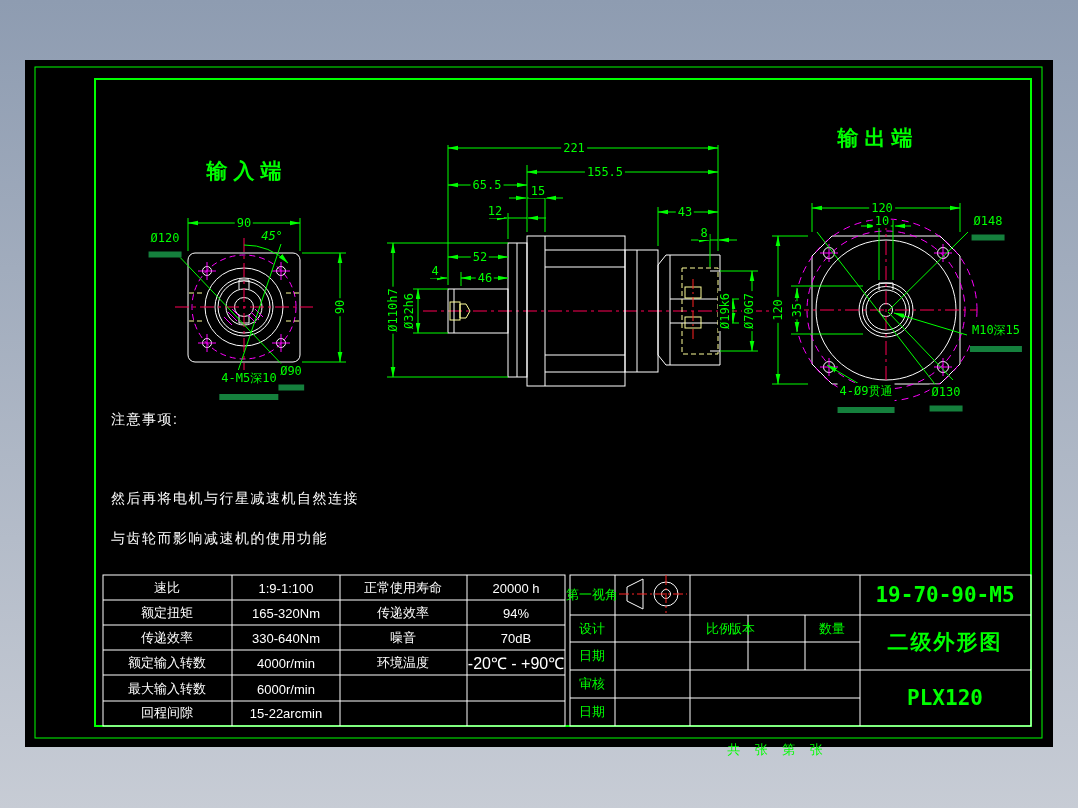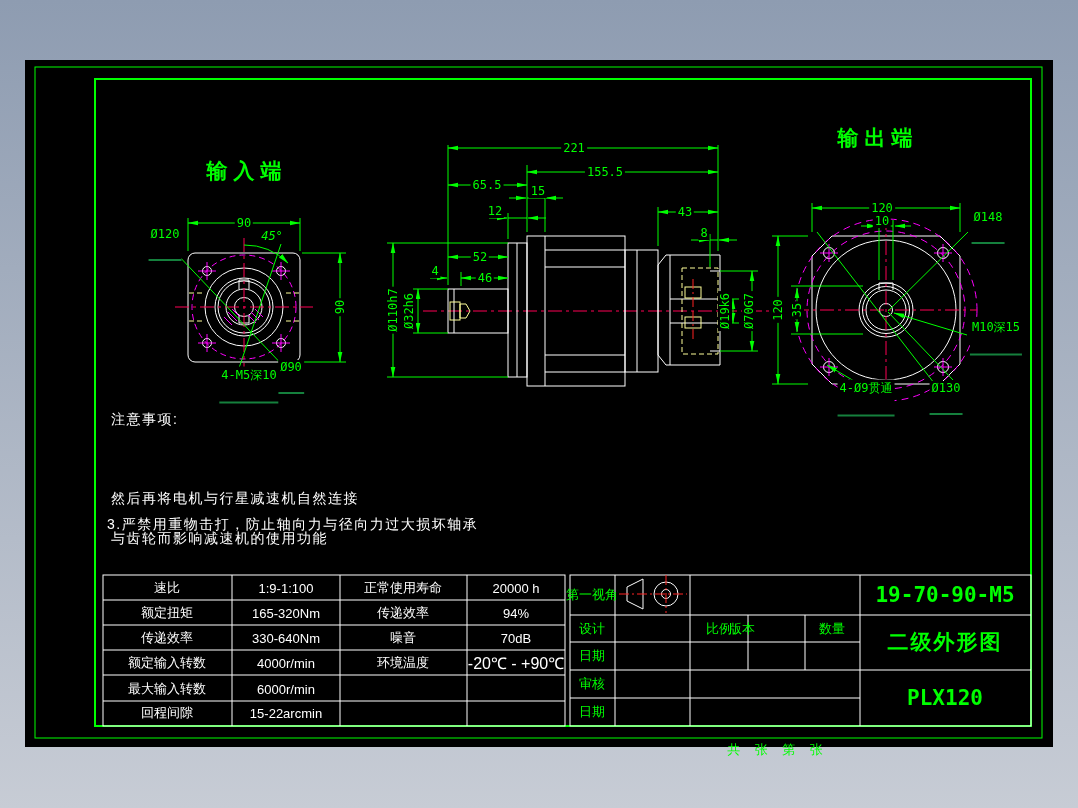--- a/index.html
+++ b/index.html
@@ -5,21 +5,21 @@
   html,body{margin:0;padding:0}
   body{width:1078px;height:808px;font-family:"Liberation Sans",sans-serif;
        background:linear-gradient(#8e9cb1,#c7ccd5);overflow:hidden}
   #stage{position:relative;width:1078px;height:808px}
   #canvas{position:absolute;left:25px;top:60px;width:1028px;height:687px;background:#000}
   #cad{position:absolute;left:0;top:0}
   .dim{position:absolute;transform:translate(-50%,-50%);font:12px "DejaVu Sans Mono",monospace;
        color:#00ff00;background:#000;padding:0 2px;white-space:nowrap;z-index:3}
   .dimv{position:absolute;transform:translate(-50%,-50%) rotate(-90deg);
         font:12px "DejaVu Sans Mono",monospace;color:#00ff00;background:#000;padding:0 2px;white-space:nowrap;z-index:3}
-  .lu{border-bottom:2px solid #15803d;padding-bottom:18px}
+  .lu{border-bottom:6px solid #15803d;padding-bottom:7px}
   .vt{position:absolute;transform:translate(-50%,-50%);font:bold 21px "Liberation Sans",sans-serif;
       color:#00ff00;letter-spacing:6px;white-space:nowrap;z-index:3}
   .nt{position:absolute;font:14px "Liberation Sans",sans-serif;color:#ffffff;
       letter-spacing:1.5px;white-space:nowrap;z-index:3}
   .sc{position:absolute;transform:translate(-50%,-50%);font:13px "Liberation Sans",sans-serif;
       color:#ffffff;white-space:pre;z-index:3}
   .tb{position:absolute;transform:translate(-50%,-50%);font:13px "Liberation Sans",sans-serif;
       color:#00ff00;white-space:pre;z-index:3}
   .tb.small{font-size:13px}
   .tb.big{font:bold 21px "Liberation Sans",sans-serif;letter-spacing:2px}
@@ -217,21 +217,20 @@
   <div class="dim" style="left:857px;top:161px">10</div>
   <div class="dimv" style="left:753px;top:250px">120</div>
   <div class="dimv" style="left:772px;top:250px">35</div>
   <div class="dim lu" style="left:963px;top:167px">Ø148</div>
   <div class="dim lu" style="left:971px;top:277px">M10深15</div>
   <div class="dim lu" style="left:921px;top:338px">Ø130</div>
   <div class="dim lu" style="left:841px;top:338px">4-Ø9贯通</div>
 
   <div class="nt" style="left:86px;top:351px">注意事项:</div>
   <div class="nt" style="left:86px;top:430px">然后再将电机与行星减速机自然连接</div>
-  <div class="nt" style="left:82px;top:456px">3.严禁用重物击打，防止轴向力与径向力过大损坏轴承</div>
   <div class="nt" style="left:86px;top:470px">与齿轮而影响减速机的使用功能</div>
 
   <div class="sc" style="left:142px;top:528px">速比</div>
   <div class="sc" style="left:261px;top:528px">1:9-1:100</div>
   <div class="sc" style="left:378px;top:528px">正常使用寿命</div>
   <div class="sc" style="left:491px;top:528px">20000 h</div>
   <div class="sc" style="left:142px;top:553px">额定扭矩</div>
   <div class="sc" style="left:261px;top:553px">165-320Nm</div>
   <div class="sc" style="left:378px;top:553px">传递效率</div>
   <div class="sc" style="left:491px;top:553px">94%</div>

